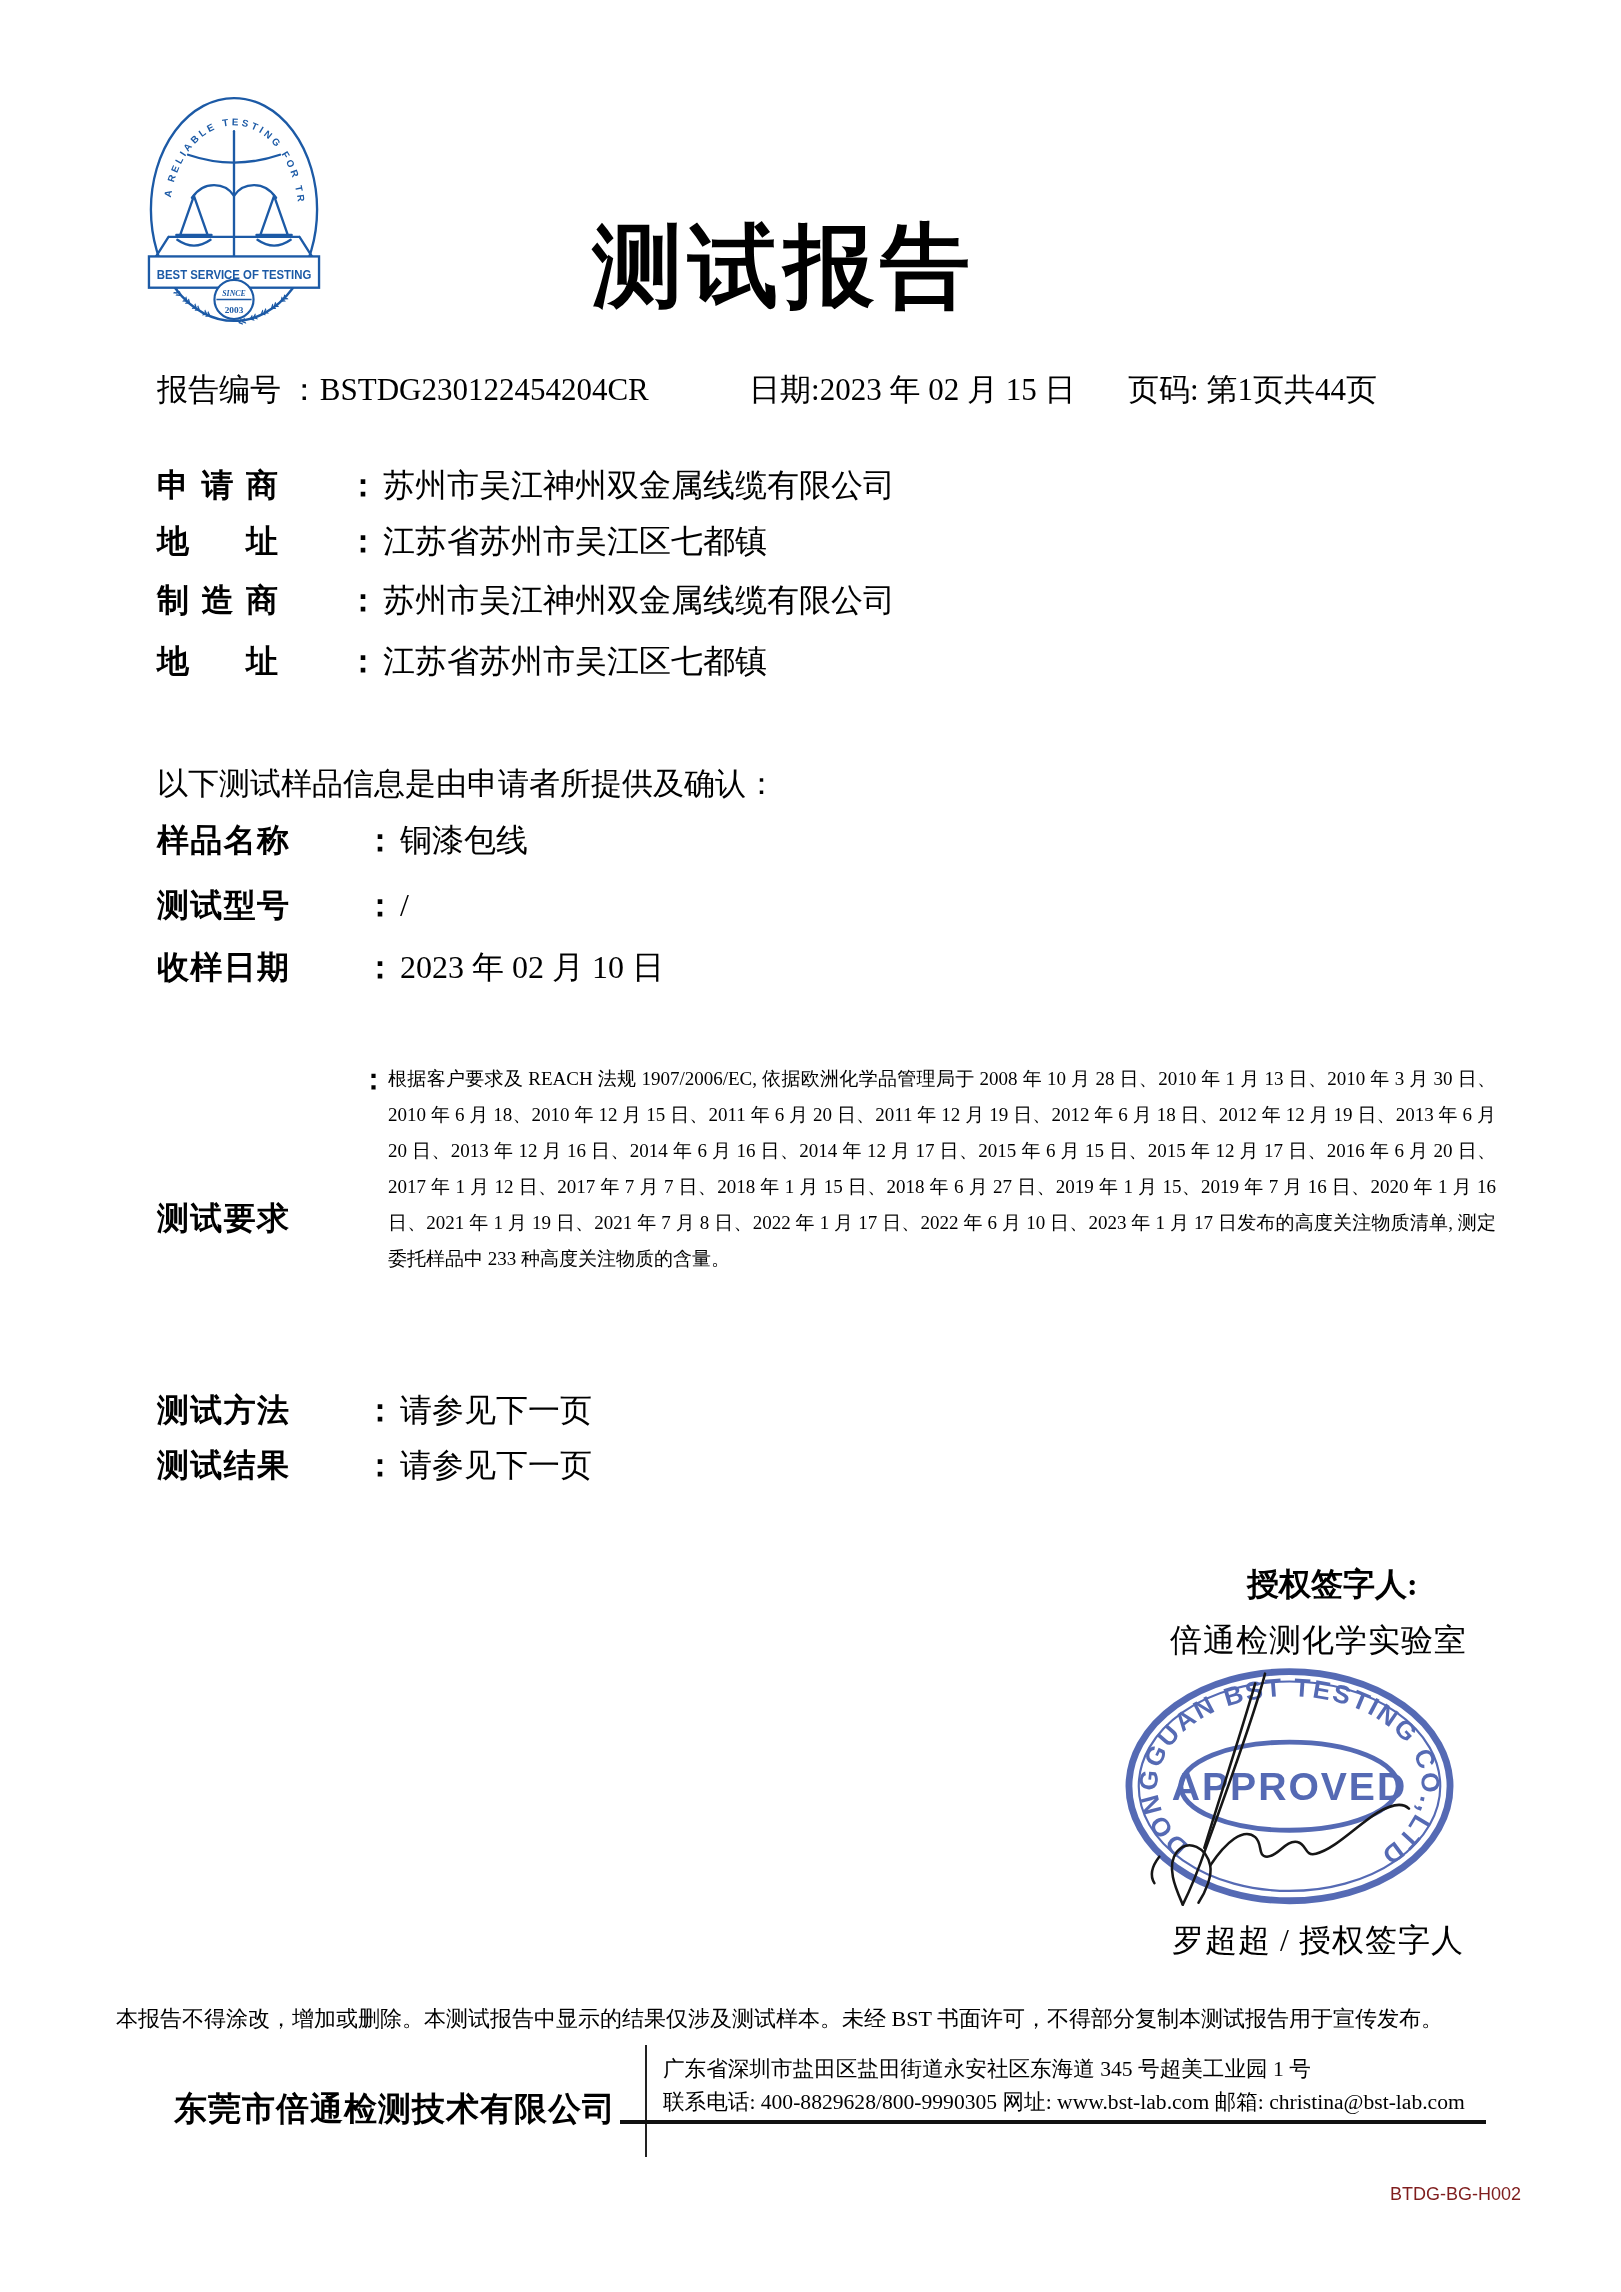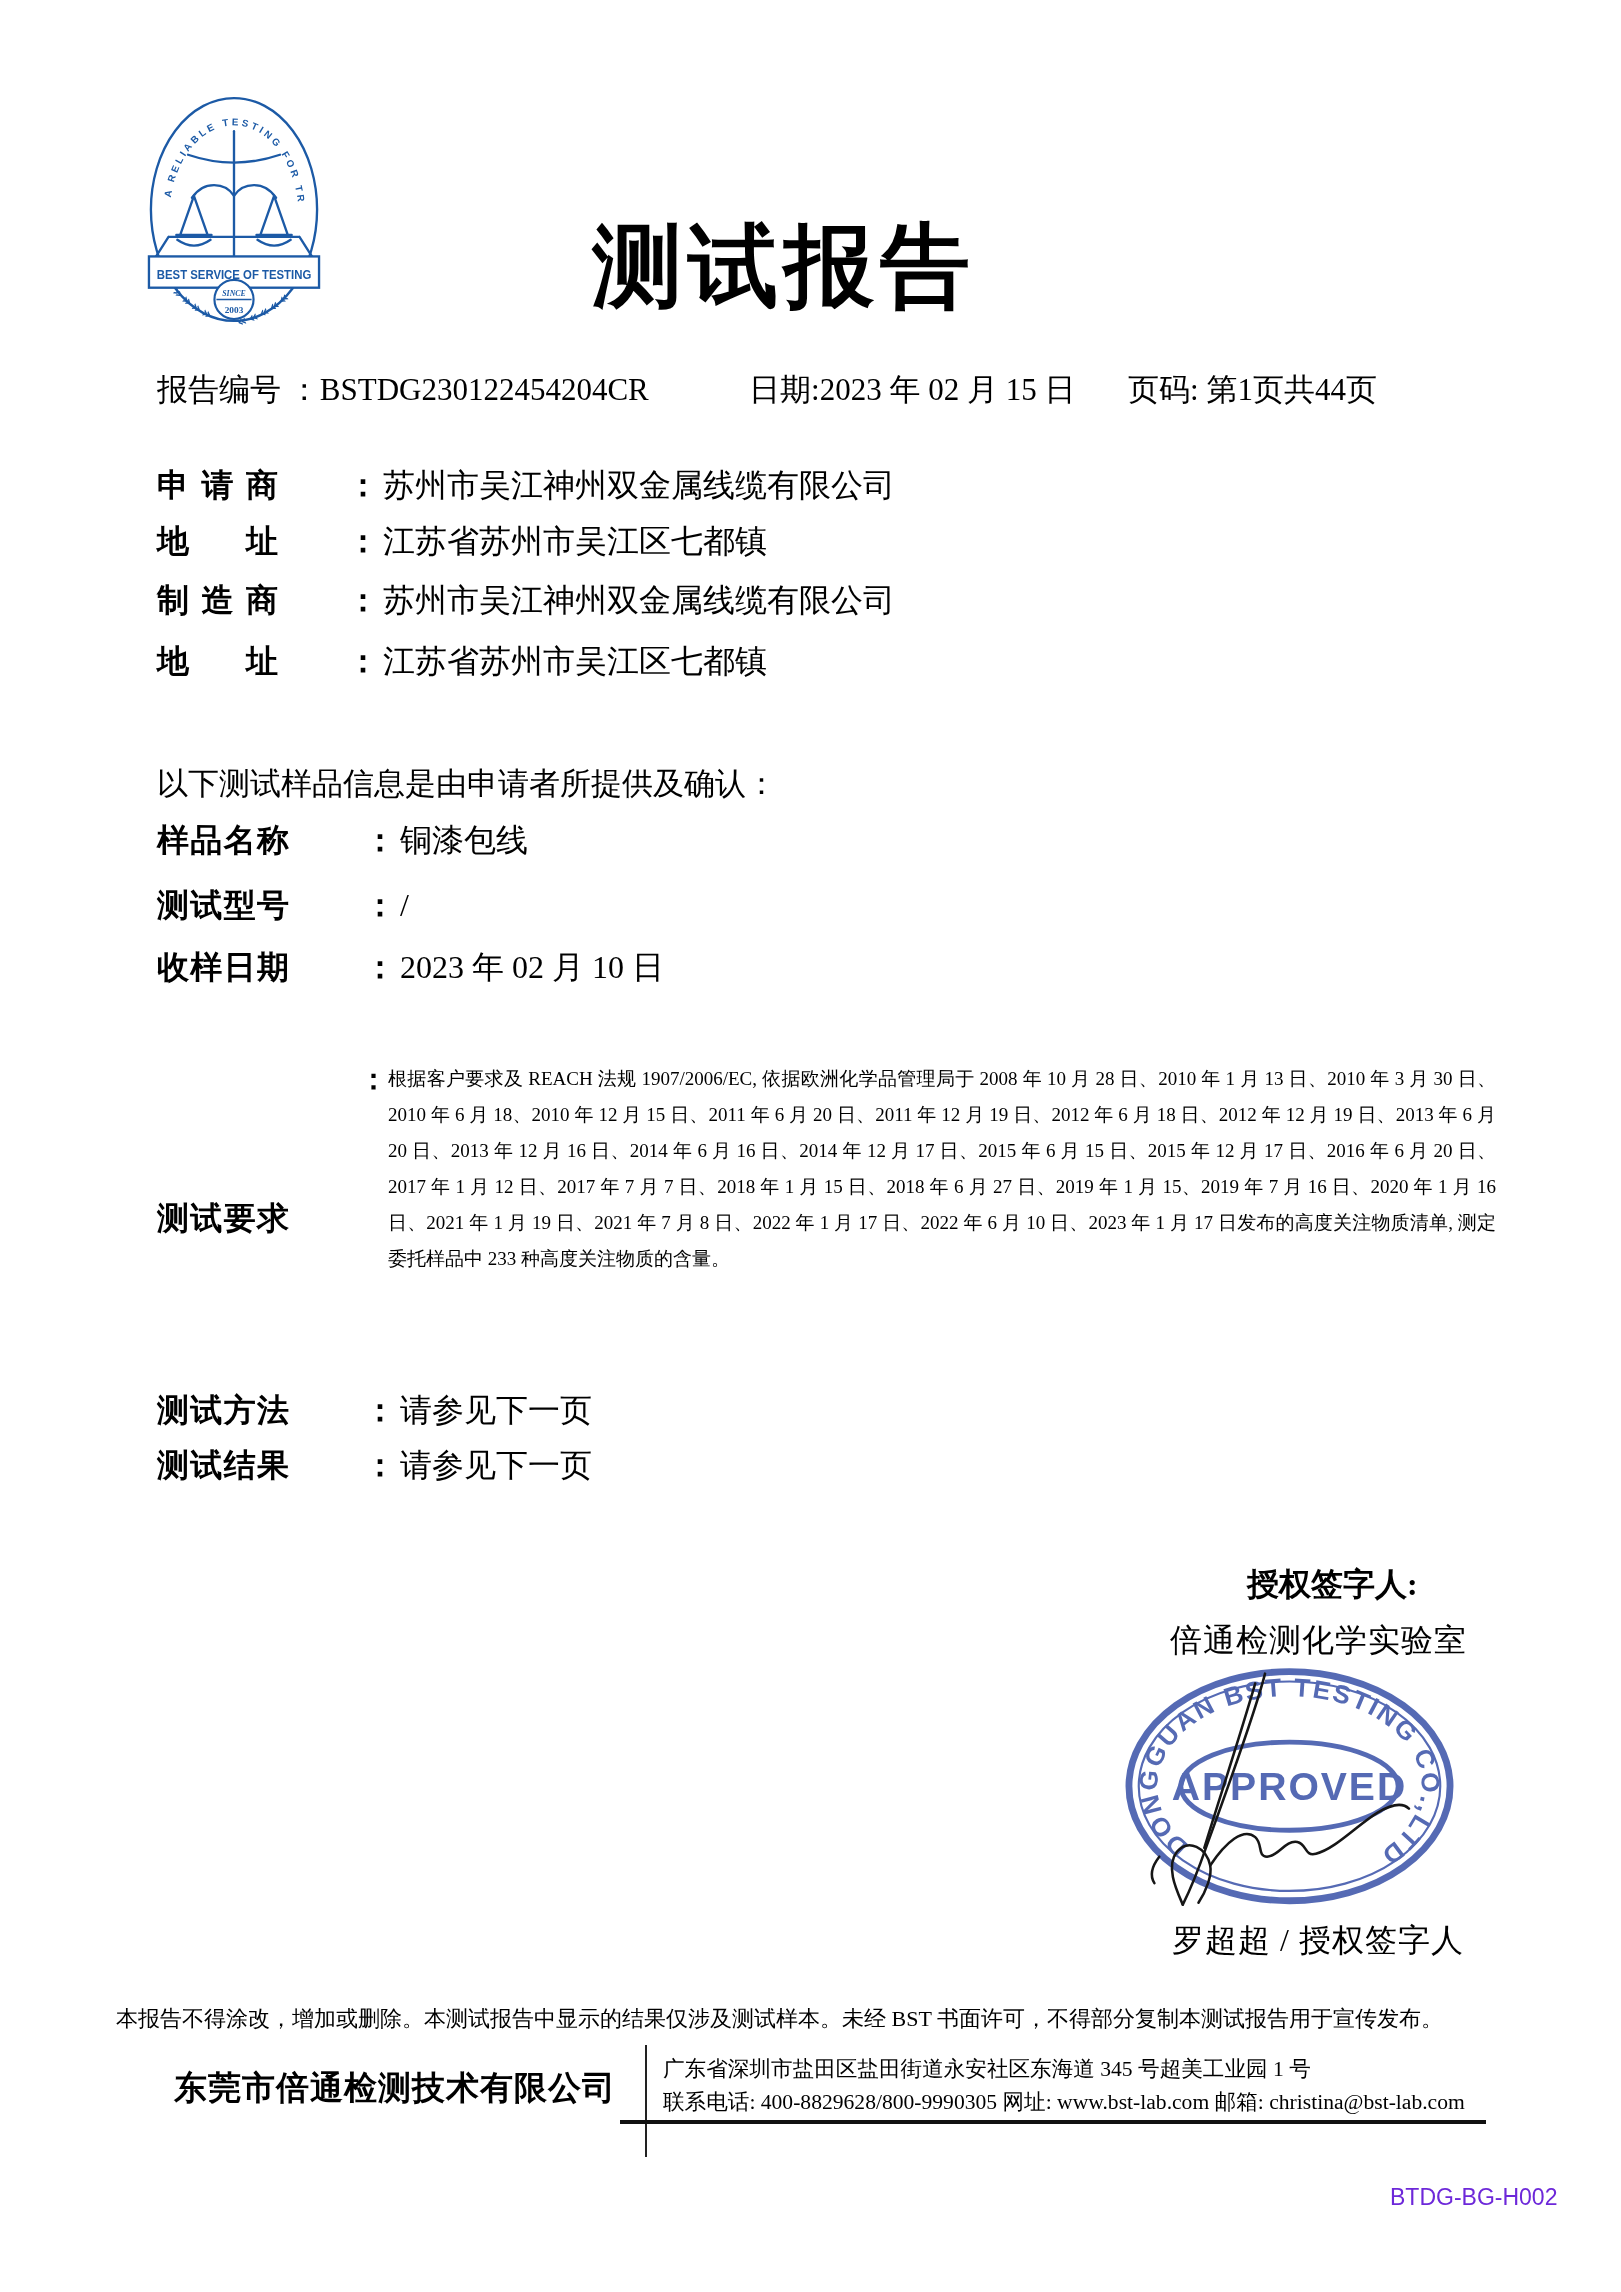--- a/index.html
+++ b/index.html
@@ -26,25 +26,25 @@
   .colon{font-weight:bold;}
   .val{margin-left:3.9px;}
   .intro{font-size:31px;line-height:39px;}
   .req-par{
     width:1108px;font-size:19px;line-height:36px;text-align:justify;
   }
   .sign-head{font-size:32px;font-weight:bold;line-height:39px;}
   .sign-lab{font-size:32px;line-height:39px;letter-spacing:1px;}
   .signer{font-size:32px;line-height:39px;letter-spacing:1px;text-align:center;}
   .disclaimer{font-size:22px;line-height:27.4px;}
-  .f-company{font-size:33px;font-weight:bold;line-height:41px;letter-spacing:1px;}
+  .f-company{font-size:33px;font-weight:bold;line-height:41px;letter-spacing:1px;margin-top:21px;}
   .f-addr{font-size:21.6px;line-height:29px;}
   .vline{width:2px;background:#222;}
   .hline{height:3.9px;background:#111;}
-  .form-code{font-family:"Liberation Sans","DejaVu Sans",sans-serif;font-size:23px;color:#6d28d9;}
+  .form-code{font-family:"Liberation Sans","DejaVu Sans",sans-serif;font-size:18px;color:#7f1d1d;}
   svg text{user-select:none;}
 </style>
 </head>
 <body>
 
 <div class="page">
 
   <svg class="abs" style="left:147px;top:94px;" width="174" height="231" viewBox="0 0 178 236">
     <g stroke="#1c5aa6" fill="none" stroke-width="2.4" stroke-linecap="round">
       <ellipse cx="89" cy="118" rx="85" ry="114"></ellipse>

